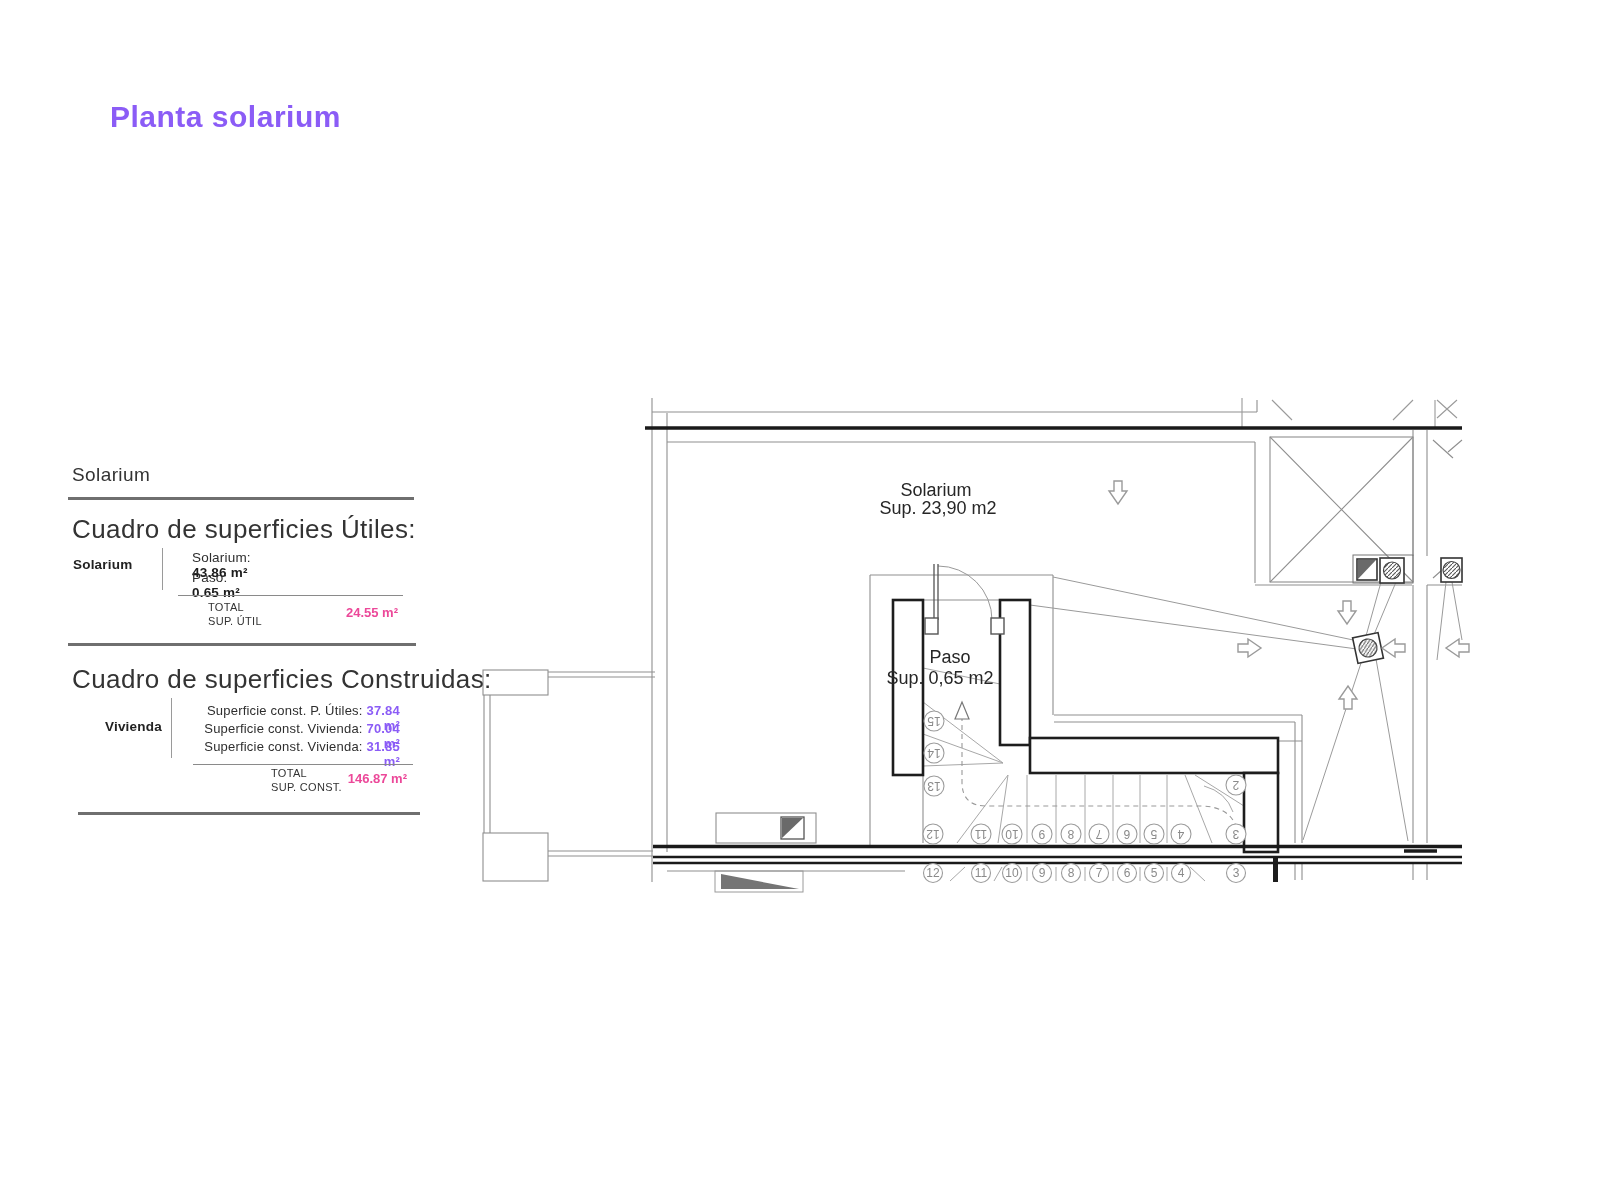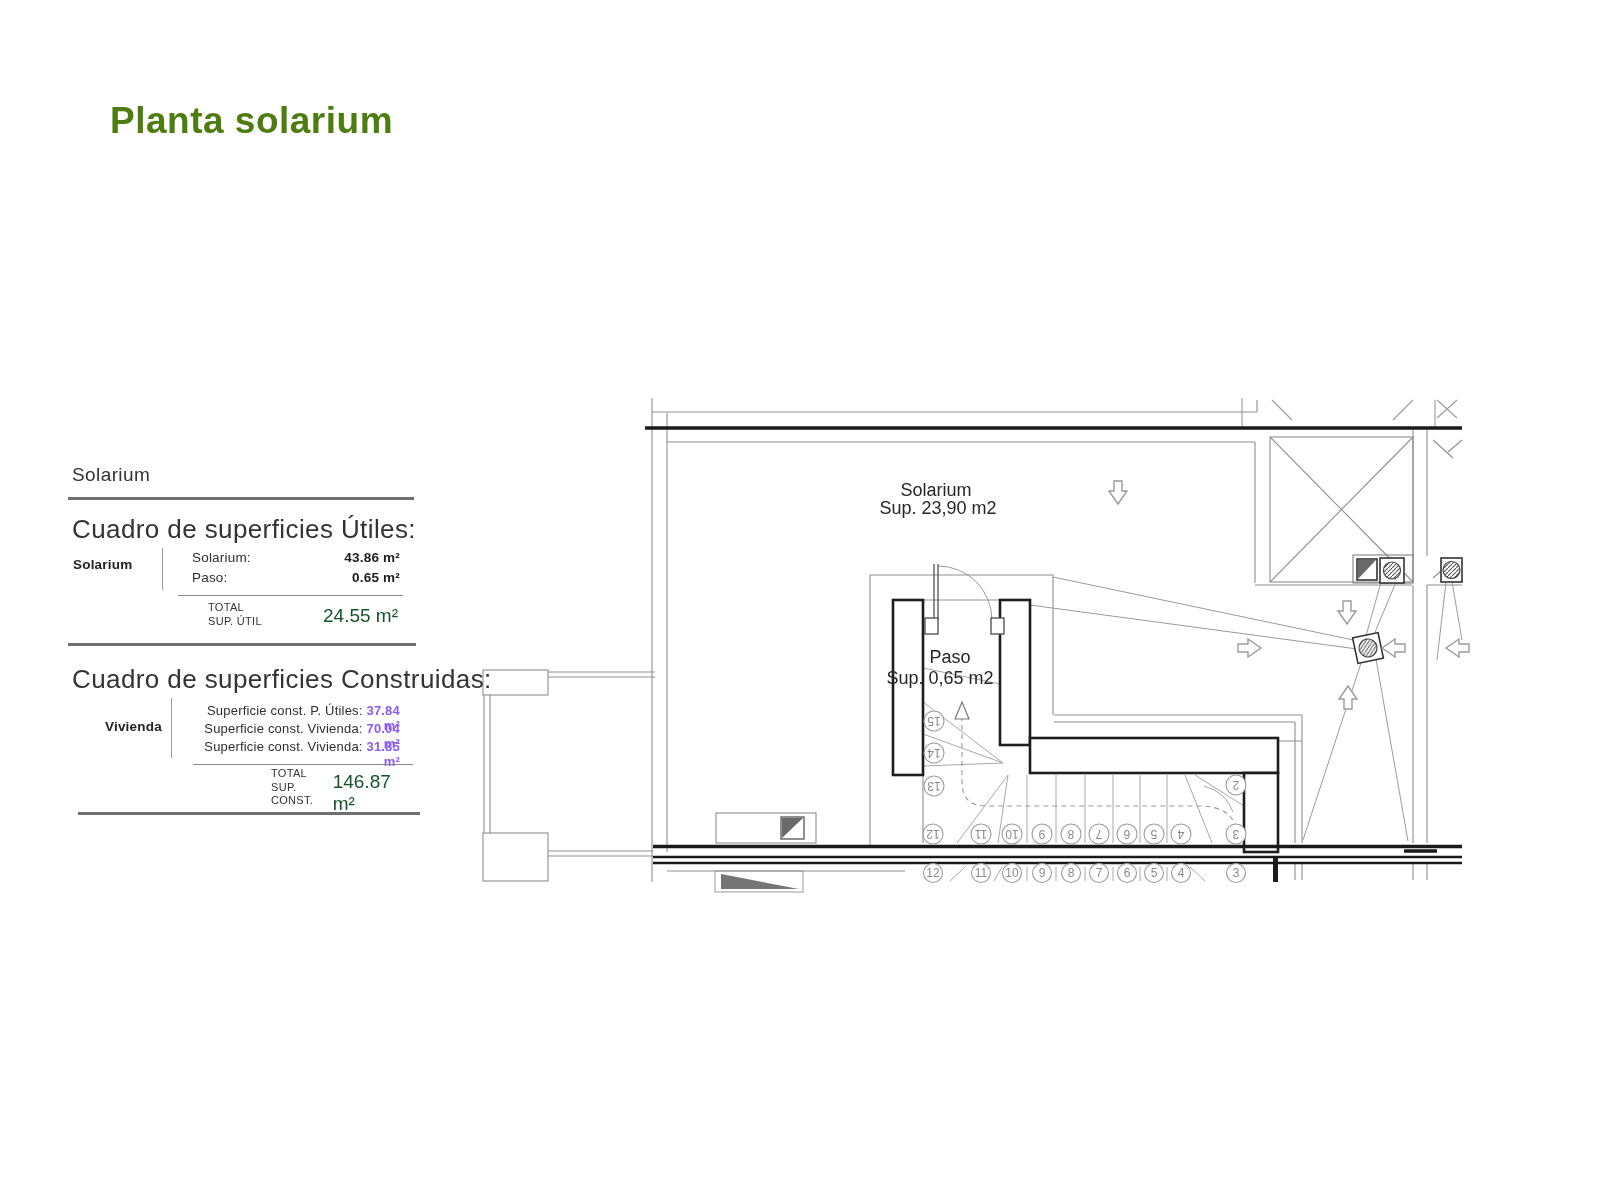--- a/index.html
+++ b/index.html
@@ -1,32 +1,32 @@
 <!DOCTYPE html>
 <html><head>
 <meta charset="utf-8">
 <style>
   html,body{margin:0;padding:0;background:#fff;}
   body{width:1600px;height:1200px;position:relative;overflow:hidden;
        font-family:"Liberation Sans", sans-serif;color:#2e2e2e;}
   .abs{position:absolute;}
-  .title{font-size:37px;font-weight:bold;color:#4d7c0f;letter-spacing:.5px;margin:0;}
+  .title{font-size:30px;font-weight:bold;color:#8b5cf6;letter-spacing:.5px;margin:0;}
   .h19{font-size:19px;letter-spacing:.4px;color:#333;}
   .h20{font-size:26px;letter-spacing:.4px;color:#333;}
   .rule{background:#6f6f6f;height:2.5px;}
   .thinline{background:#8a8a8a;height:1.2px;}
   .vdiv{width:1.2px;background:#9a9a9a;}
   .rowlabel{font-size:13.5px;font-weight:bold;color:#222;letter-spacing:.2px;}
-  .itemrow{display:flex;justify-content:space-between;font-size:13.5px;letter-spacing:.2px;}
+  .itemrow{display:flex;justify-content:space-between;font-size:13.5px;letter-spacing:.2px;flex-direction:column;}
   .itemrow b{color:#1c1c1c;}
   .ritem{font-size:13px;letter-spacing:.2px;text-align:right;}
   .ritem b{color:#8b5cf6;}
   .totrow{display:flex;justify-content:space-between;}
   .totlbl{font-size:11px;line-height:13.5px;letter-spacing:.3px;color:#333;margin-left:16px;}
-  .totval{font-size:19px;font-weight:normal;color:#14532d;}
+  .totval{font-size:13px;font-weight:bold;color:#ec4899;}
   svg text{font-family:"Liberation Sans", sans-serif;}
   .planlabel{font-size:18px;fill:#262626;}
   .stepnum{font-size:12px;fill:#8a8a8a;}
 </style>
 </head>
 <body>
 
 <svg class="abs" style="left:0;top:0" width="1600" height="1200" viewBox="0 0 1600 1200">
   <defs>
     <pattern id="hat" patternUnits="userSpaceOnUse" width="4" height="4">

